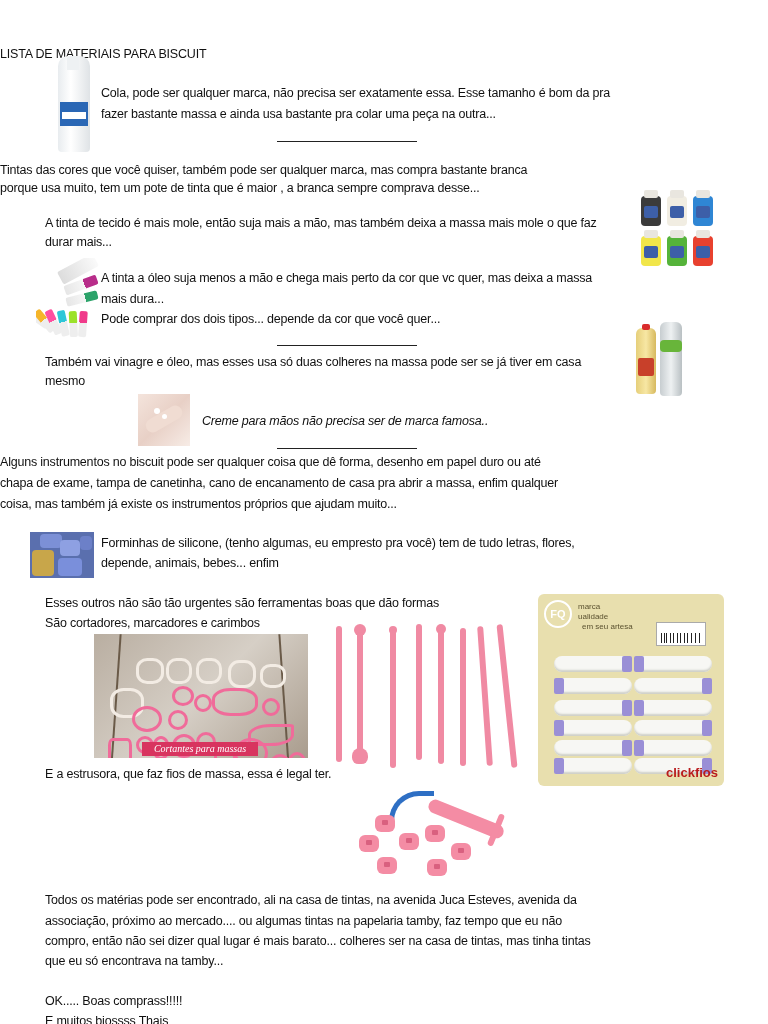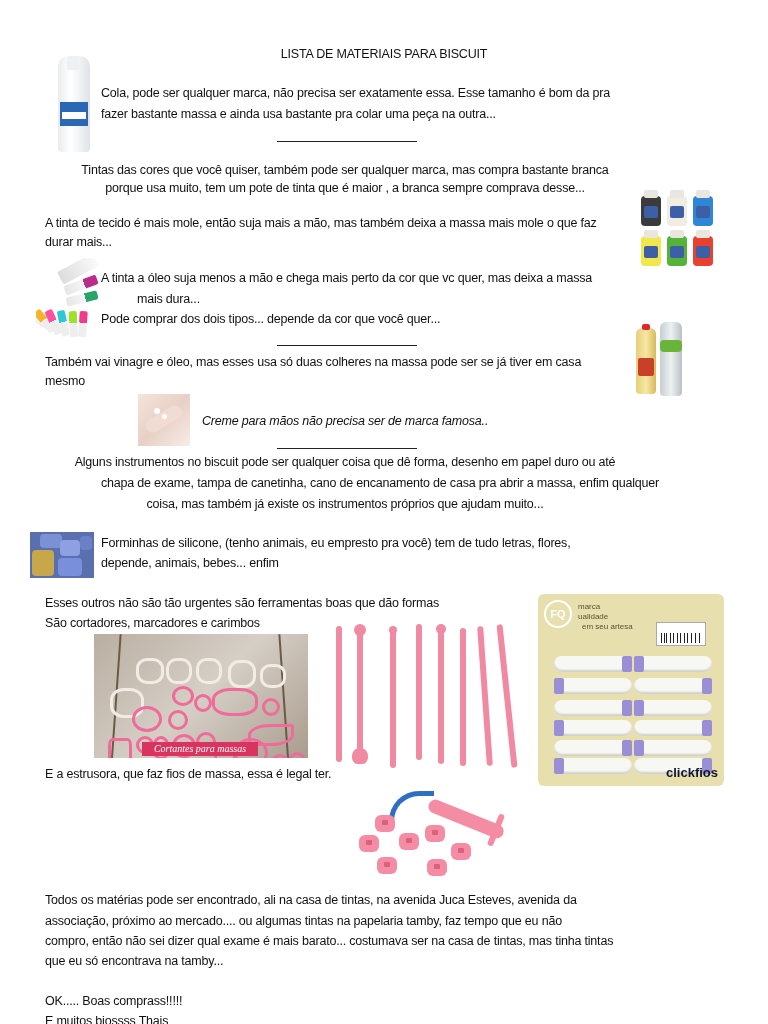--- a/index.html
+++ b/index.html
@@ -1,19 +1,19 @@
 <!DOCTYPE html>
 <html><head>
 <meta charset="utf-8">
 <style>
   html, body { margin:0; padding:0; background:#ffffff; }
   body { width:768px; height:1024px; position:relative; overflow:hidden;
          font-family:"Liberation Sans", sans-serif; color:#111; }
   .t { position:absolute; font-size:12.5px; line-height:20px; letter-spacing:-0.2px; white-space:nowrap; font-weight:500; }
-  .c { text-align:center; }
+  .c { text-align:left; }
   .rule { position:absolute; height:1px; background:#222; }
   .img { position:absolute; overflow:hidden; }
   
   .bottle { background:linear-gradient(90deg,#e8ecef,#ffffff 40%,#dfe3e6); border-radius:10px 10px 4px 4px; }
   .bottle .cap { position:absolute; left:9px; top:0; width:12px; height:14px; background:#eef1f3; border-radius:3px 3px 0 0; }
   .bottle .label { position:absolute; left:2px; top:46px; width:28px; height:24px; background:#2a67b5; }
   .bottle .label2 { position:absolute; left:4px; top:56px; width:24px; height:7px; background:#fff; }
   
   .pot { position:absolute; width:20px; height:30px; border-radius:4px; }
   .pot .lid { position:absolute; left:3px; top:-6px; width:14px; height:8px; background:#e9e6df; border-radius:2px; }
@@ -36,21 +36,21 @@
   .tool { position:absolute; width:6px; background:#f08aa3; border-radius:3px; }
   .tool-head { position:absolute; background:#f08aa3; border-radius:50%; }
   
   .pack { background:#e8dfae; border-radius:6px; }
   .pack-tool { position:absolute; height:16px; width:78px; background:#f7f7f4; border-radius:8px; box-shadow:inset 0 -2px 2px #cfd0c8; }
   .pack-band { position:absolute; width:10px; height:16px; background:#9a8fd6; border-radius:2px; }
   .logo-fq { position:absolute; left:6px; top:6px; width:24px; height:24px; border:2px solid #fff; border-radius:50%; color:#fff; font-size:11px; text-align:center; line-height:24px; font-weight:bold; }
   .pack-txt { position:absolute; font-size:8px; color:#5b5230; line-height:9px; }
   .barcode { position:absolute; left:118px; top:28px; width:48px; height:22px; background:#fff; border:1px solid #aaa; }
   .barcode i { position:absolute; bottom:2px; width:1px; height:10px; background:#222; }
-  .watermark { position:absolute; right:6px; bottom:6px; color:#0f172a; font-size:13px; font-weight:bold; }
+  .watermark { position:absolute; right:6px; bottom:6px; color:#b91c1c; font-size:13px; font-weight:bold; }
   
   .cap-ext { position:absolute; width:20px; height:17px; background:#f48ca4; border-radius:6px; }
   .cap-ext::after { content:""; position:absolute; left:7px; top:5px; width:6px; height:5px; background:#d9607f; border-radius:1px; }
 </style>
 </head>
 <body>
 
 <div class="t c" style="left:0;width:768px;top:44px;">LISTA DE MATERIAIS PARA BISCUIT</div>
 
 <div class="img bottle" style="left:58px;top:56px;width:32px;height:96px;">
@@ -102,21 +102,21 @@
   <div class="tube" style="left:2px;top:36px;background:linear-gradient(0deg,#eee 60%,#cfcfcf 60%);transform:rotate(-70deg);"></div>
   <div class="tube" style="left:8px;top:42px;background:linear-gradient(0deg,#eee 55%,#f07a2a 55%);transform:rotate(-55deg);"></div>
   <div class="tube" style="left:13px;top:47px;background:linear-gradient(0deg,#eee 55%,#f5b52a 55%);transform:rotate(-40deg);"></div>
   <div class="tube" style="left:19px;top:50px;background:linear-gradient(0deg,#eee 55%,#ff4fa0 55%);transform:rotate(-25deg);"></div>
   <div class="tube" style="left:26px;top:52px;background:linear-gradient(0deg,#eee 55%,#2ec7d8 55%);transform:rotate(-12deg);"></div>
   <div class="tube" style="left:34px;top:53px;background:linear-gradient(0deg,#eee 55%,#9be22b 55%);transform:rotate(-3deg);"></div>
   <div class="tube" style="left:42px;top:53px;background:linear-gradient(0deg,#eee 55%,#f03a8a 55%);transform:rotate(4deg);"></div>
 </div>
 
 <div class="t" style="left:101px;top:268px;">A tinta a óleo suja menos a mão e chega mais perto da cor que vc quer, mas deixa a massa</div>
-<div class="t" style="left:101px;top:289px;margin-left:36px;">mais dura...</div>
+<div class="t" style="left:101px;top:289px;">mais dura...</div>
 <div class="t" style="left:101px;top:309px;">Pode comprar dos dois tipos... depende da cor que você quer...</div>
 <div class="rule" style="left:277px;top:345px;width:140px;"></div>
 
 <div class="t" style="left:45px;top:352px;">Também vai vinagre e óleo, mas esses usa só duas colheres na massa pode ser se já tiver em casa</div>
 <div class="t" style="left:45px;top:371px;">mesmo</div>
 <div class="img" style="left:630px;top:322px;width:60px;height:76px;">
   <div class="btl" style="left:6px;top:6px;width:20px;height:66px;background:linear-gradient(90deg,#e6cf7a,#f7e7a4 50%,#d7b95e);">
     <div style="position:absolute;left:6px;top:-4px;width:8px;height:6px;background:#d92b2b;border-radius:2px;"></div>
     <div style="position:absolute;left:2px;top:30px;width:16px;height:18px;background:#c8402a;border-radius:2px;"></div>
   </div>
@@ -127,31 +127,31 @@
 
 <div class="img hands" style="left:138px;top:394px;width:52px;height:52px;">
   <div style="position:absolute;left:6px;top:18px;width:40px;height:14px;background:#f0dcd2;transform:rotate(-30deg);border-radius:7px;"></div>
   <div style="position:absolute;left:16px;top:14px;width:6px;height:6px;background:#fff;border-radius:50%;"></div>
   <div style="position:absolute;left:24px;top:20px;width:5px;height:5px;background:#fff;border-radius:50%;"></div>
 </div>
 <div class="t" style="left:202px;top:411px;font-style:italic;">Creme para mãos não precisa ser de marca famosa..</div>
 <div class="rule" style="left:277px;top:448px;width:140px;"></div>
 
 <div class="t c" style="left:0;width:690px;top:452px;">Alguns instrumentos no biscuit pode ser qualquer coisa que dê forma, desenho em papel duro ou até</div>
-<div class="t c" style="left:0;width:690px;top:473px;margin-left:35px;">chapa de exame, tampa de canetinha, cano de encanamento de casa pra abrir a massa, enfim qualquer</div>
+<div class="t c" style="left:0;width:690px;top:473px;">chapa de exame, tampa de canetinha, cano de encanamento de casa pra abrir a massa, enfim qualquer</div>
 <div class="t c" style="left:0;width:690px;top:494px;">coisa, mas também já existe os instrumentos próprios que ajudam muito...</div>
 
 <div class="img molds" style="left:30px;top:532px;width:64px;height:46px;">
   <div class="mold" style="left:2px;top:18px;width:22px;height:26px;background:#c8a64a;"></div>
   <div class="mold" style="left:10px;top:2px;width:22px;height:14px;background:#7c90d6;"></div>
   <div class="mold" style="left:30px;top:8px;width:20px;height:16px;background:#8ea0e2;"></div>
   <div class="mold" style="left:28px;top:26px;width:24px;height:18px;background:#7a8fdb;"></div>
   <div class="mold" style="left:50px;top:4px;width:12px;height:14px;background:#6c80c8;"></div>
 </div>
-<div class="t" style="left:101px;top:533px;">Forminhas de silicone, (tenho animais, eu empresto pra você) tem de tudo letras, flores,</div>
+<div class="t" style="left:101px;top:533px;">Forminhas de silicone, (tenho algumas, eu empresto pra você) tem de tudo letras, flores,</div>
 <div class="t" style="left:101px;top:553px;">depende, animais, bebes... enfim</div>
 
 <div class="t" style="left:45px;top:593px;">Esses outros não são tão urgentes são ferramentas boas que dão formas</div>
 <div class="t" style="left:45px;top:613px;">São cortadores, marcadores e carimbos</div>
 
 <div class="img cutters" style="left:94px;top:634px;width:214px;height:124px;">
   <div style="position:absolute;left:20px;top:0;width:2px;height:162px;background:#6a5a48;transform:rotate(4deg);"></div>
   <div style="position:absolute;left:190px;top:0;width:2px;height:162px;background:#6a5a48;transform:rotate(-4deg);"></div>
   <div style="position:absolute;left:0;top:142px;width:214px;height:2px;background:#6a5a48;"></div>
   <div class="cutw" style="left:42px;top:24px;width:22px;height:20px;"></div>
@@ -249,17 +249,17 @@
   <div class="cap-ext" style="left:4px;top:50px;"></div>
   <div class="cap-ext" style="left:44px;top:48px;"></div>
   <div class="cap-ext" style="left:70px;top:40px;"></div>
   <div class="cap-ext" style="left:96px;top:58px;"></div>
   <div class="cap-ext" style="left:22px;top:72px;"></div>
   <div class="cap-ext" style="left:72px;top:74px;"></div>
 </div>
 
 <div class="t" style="left:45px;top:890px;">Todos os matérias pode ser encontrado, ali na casa de tintas, na avenida Juca Esteves, avenida da</div>
 <div class="t" style="left:45px;top:911px;">associação, próximo ao mercado.... ou algumas tintas na papelaria tamby, faz tempo que eu não</div>
-<div class="t" style="left:45px;top:931px;">compro, então não sei dizer qual exame é mais barato... costumava ser na casa de tintas, mas tinha tintas</div>
+<div class="t" style="left:45px;top:931px;">compro, então não sei dizer qual lugar é mais barato... colheres ser na casa de tintas, mas tinha tintas</div>
 <div class="t" style="left:45px;top:951px;">que eu só encontrava na tamby...</div>
 
 <div class="t" style="left:45px;top:991px;">OK..... Boas comprass!!!!!</div>
 <div class="t" style="left:45px;top:1011px;">E muitos bjossss Thais</div>
 
 </body></html>

